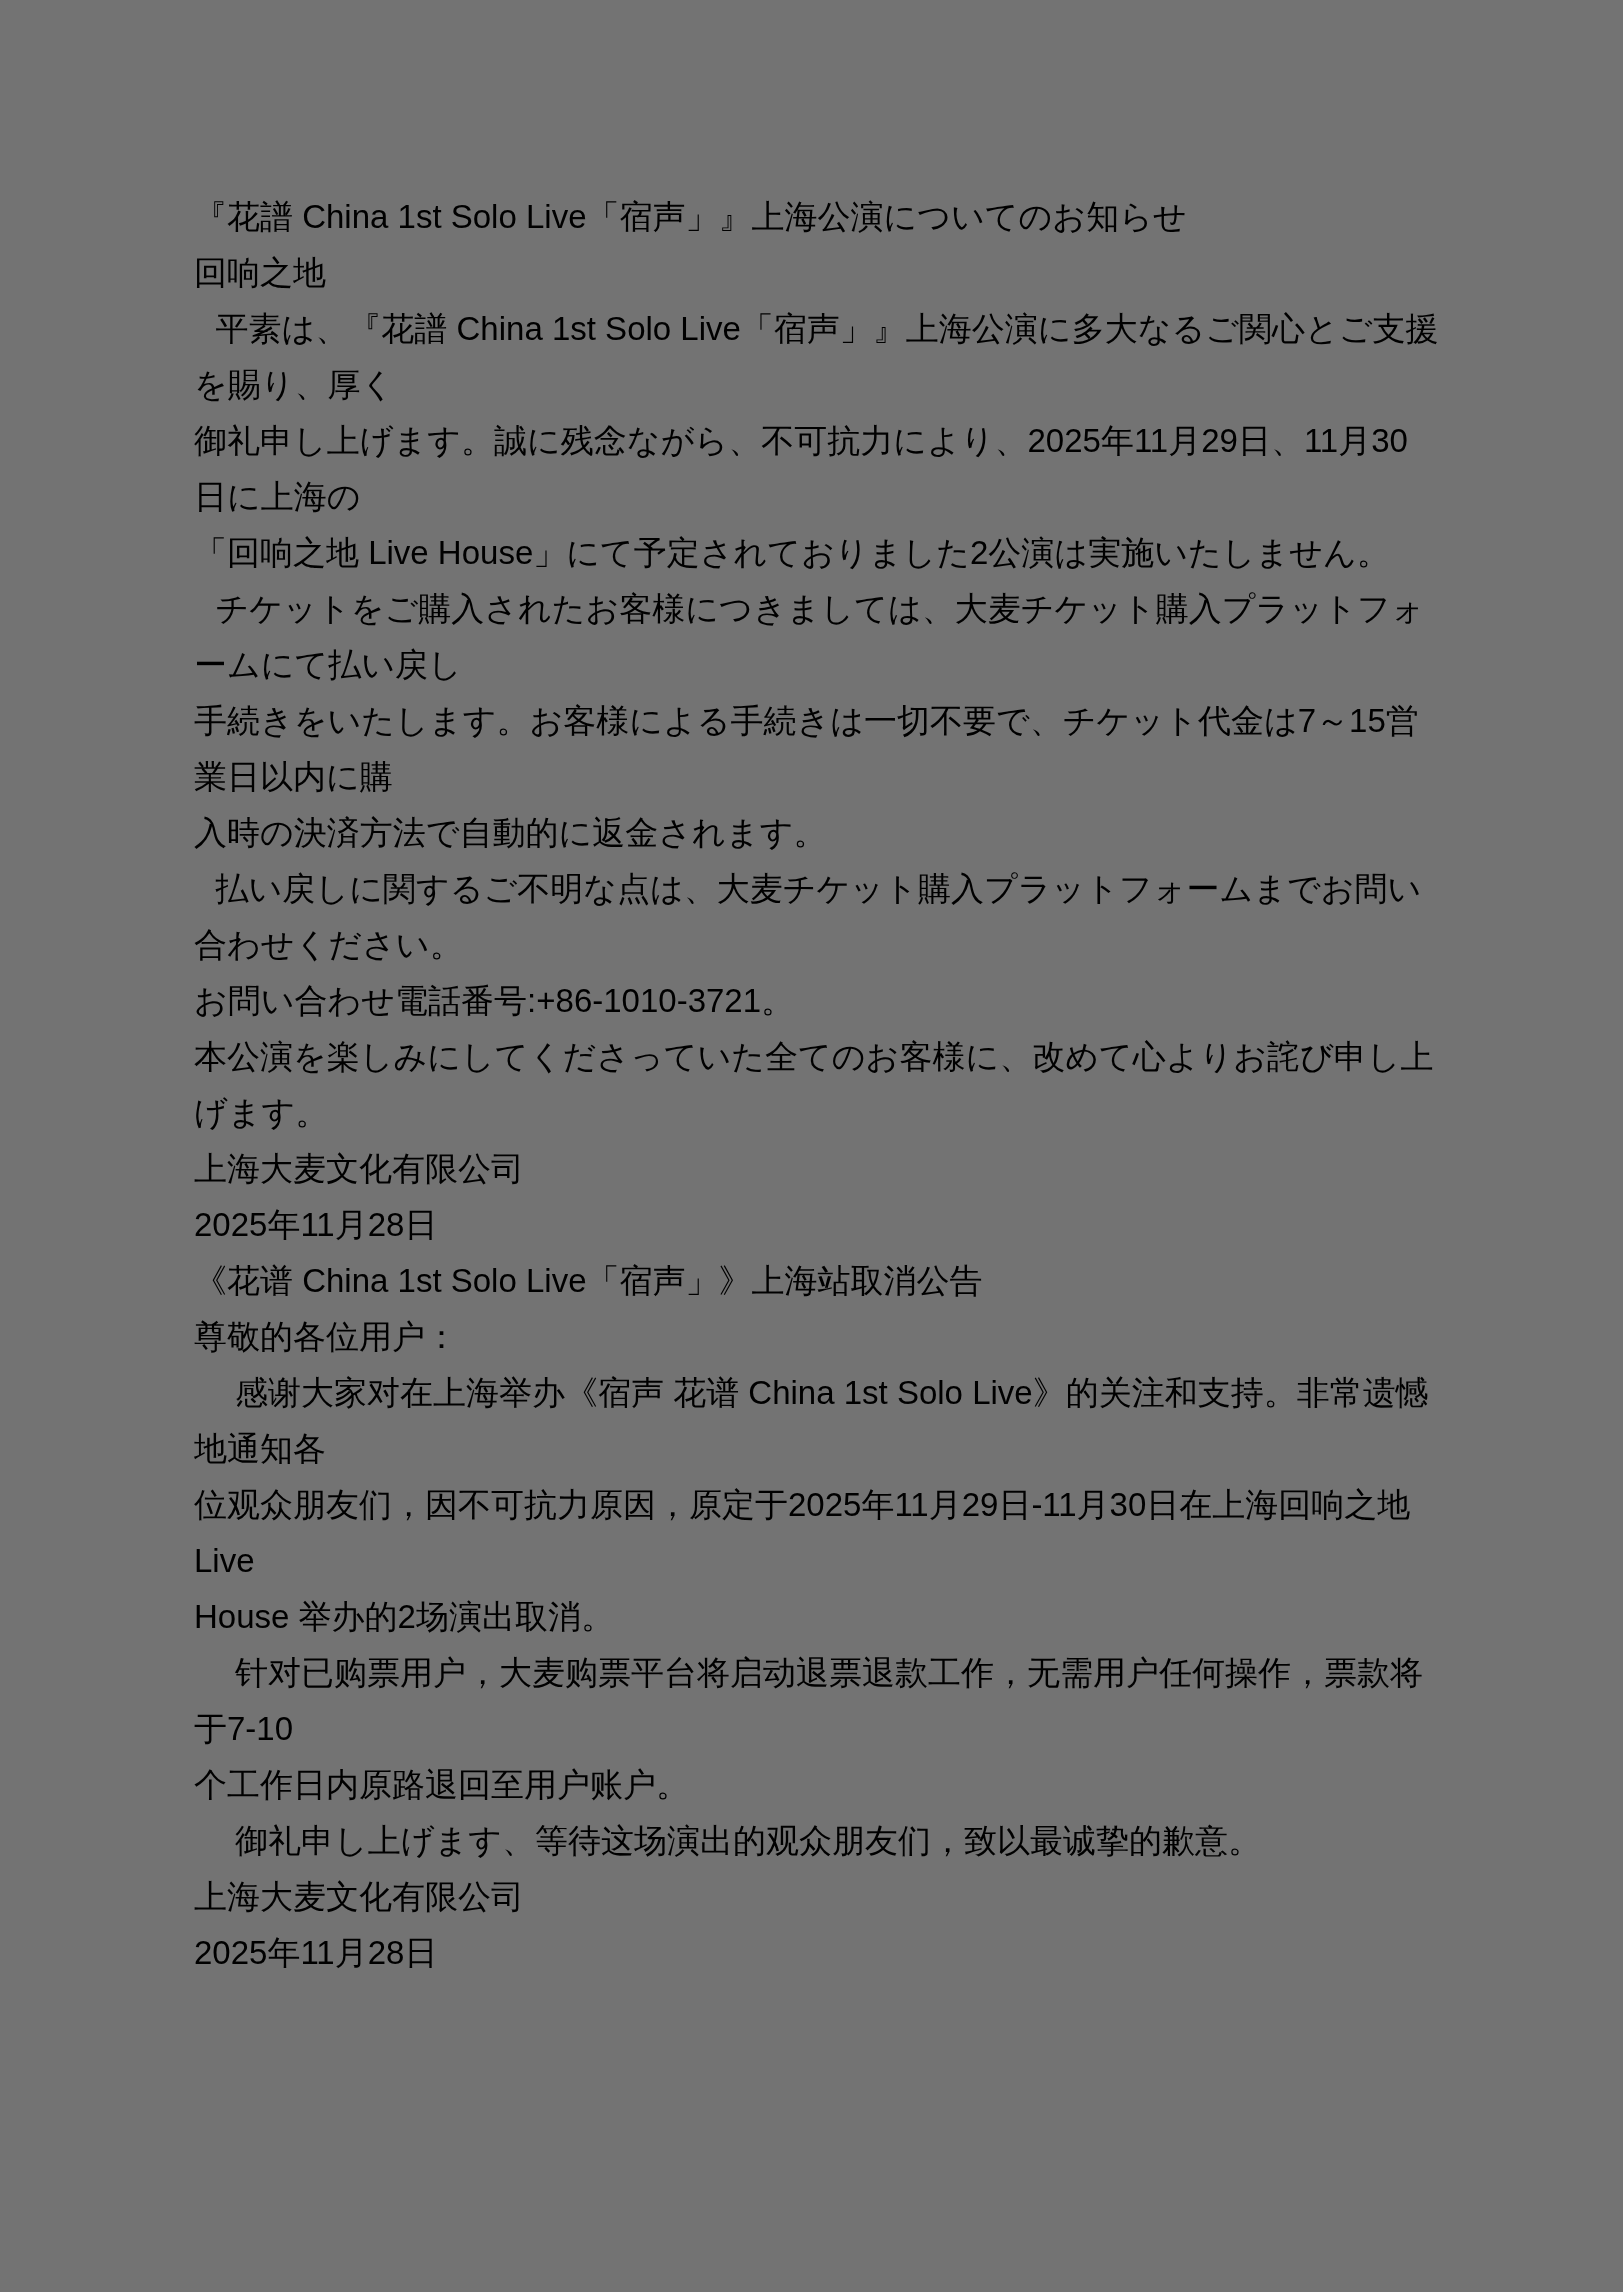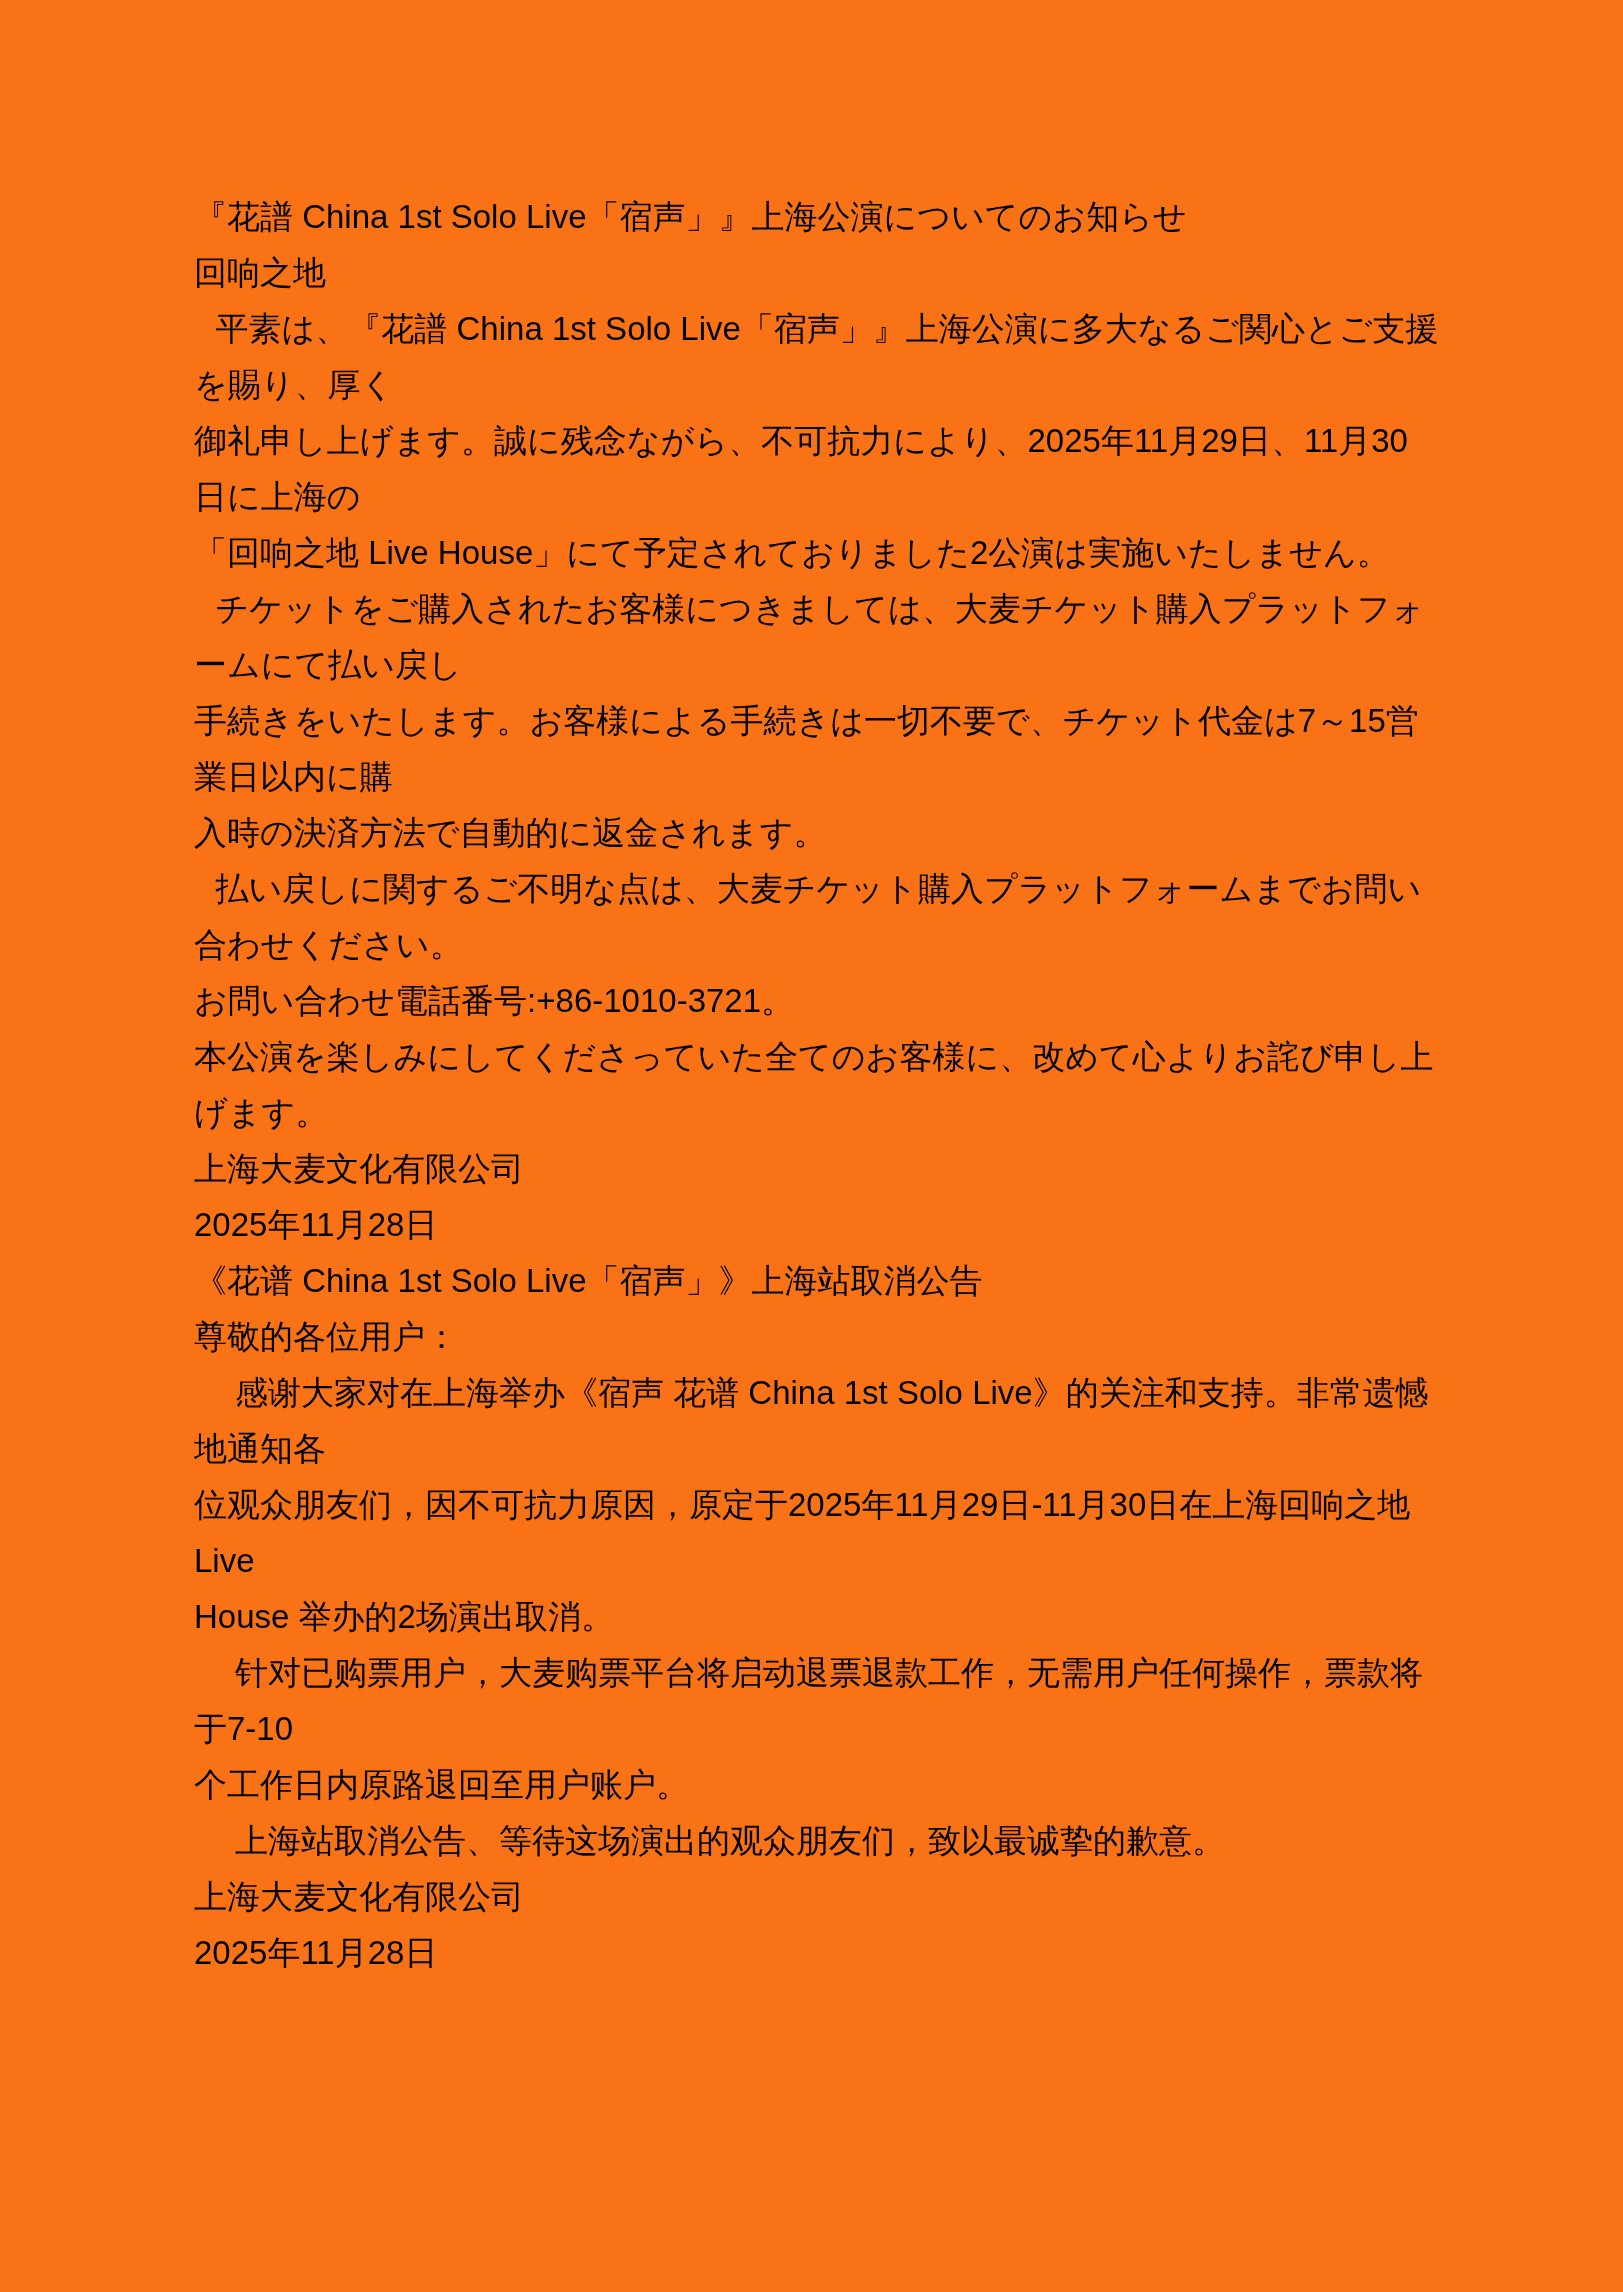--- a/index.html
+++ b/index.html
@@ -5,21 +5,21 @@
   html, body {
     margin: 0;
     padding: 0;
     background: #ffffff;
   }
   .page {
     position: relative;
     width: 1623px;
     height: 2293px;
     box-sizing: border-box;
-    background: #f97316;
+    background: #737373;
     color: #000000;
     font-family: "Liberation Sans", "DejaVu Sans", sans-serif;
     font-size: 33px;
     line-height: 56px;
     padding: 189px 184px 0 194px;
     overflow: hidden;
   }
   .page p {
     margin: 0;
     white-space: pre-line; 
@@ -76,21 +76,21 @@
     <p class="mt-salutation">尊敬的各位用户：</p>
 
     <p class="indent-cn">感谢大家对在上海举办《宿声 花谱 China 1st Solo Live》的关注和支持。非常遗憾地通知各
 位观众朋友们，因不可抗力原因，原定于2025年11月29日-11月30日在上海回响之地Live
 House 举办的2场演出取消。</p>
 
     <p class="indent-cn">针对已购票用户，大麦购票平台将启动退票退款工作，无需用户任何操作，票款将于7-10
 个工作日内原路退回至用户账户。</p>
 
 
-    <p class="indent-cn mt-apology-cn">上海站取消公告、等待这场演出的观众朋友们，致以最诚挚的歉意。</p>
+    <p class="indent-cn mt-apology-cn">御礼申し上げます、等待这场演出的观众朋友们，致以最诚挚的歉意。</p>
 
     <p class="signoff mt-signoff-cn">上海大麦文化有限公司</p>
 
     <p class="signoff">2025年11月28日</p>
   </section>
 
 </div>
 
 
 </body></html>

